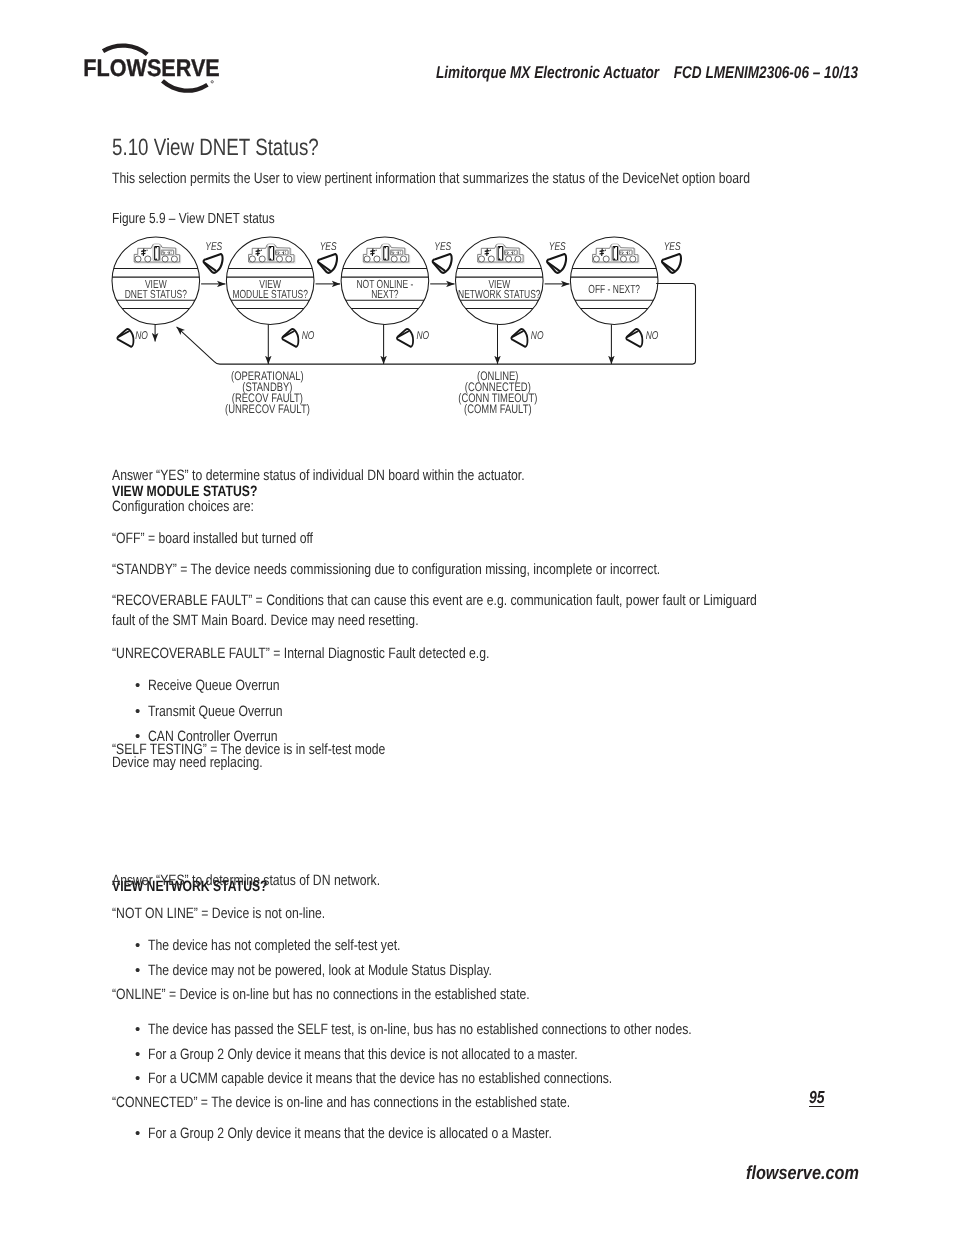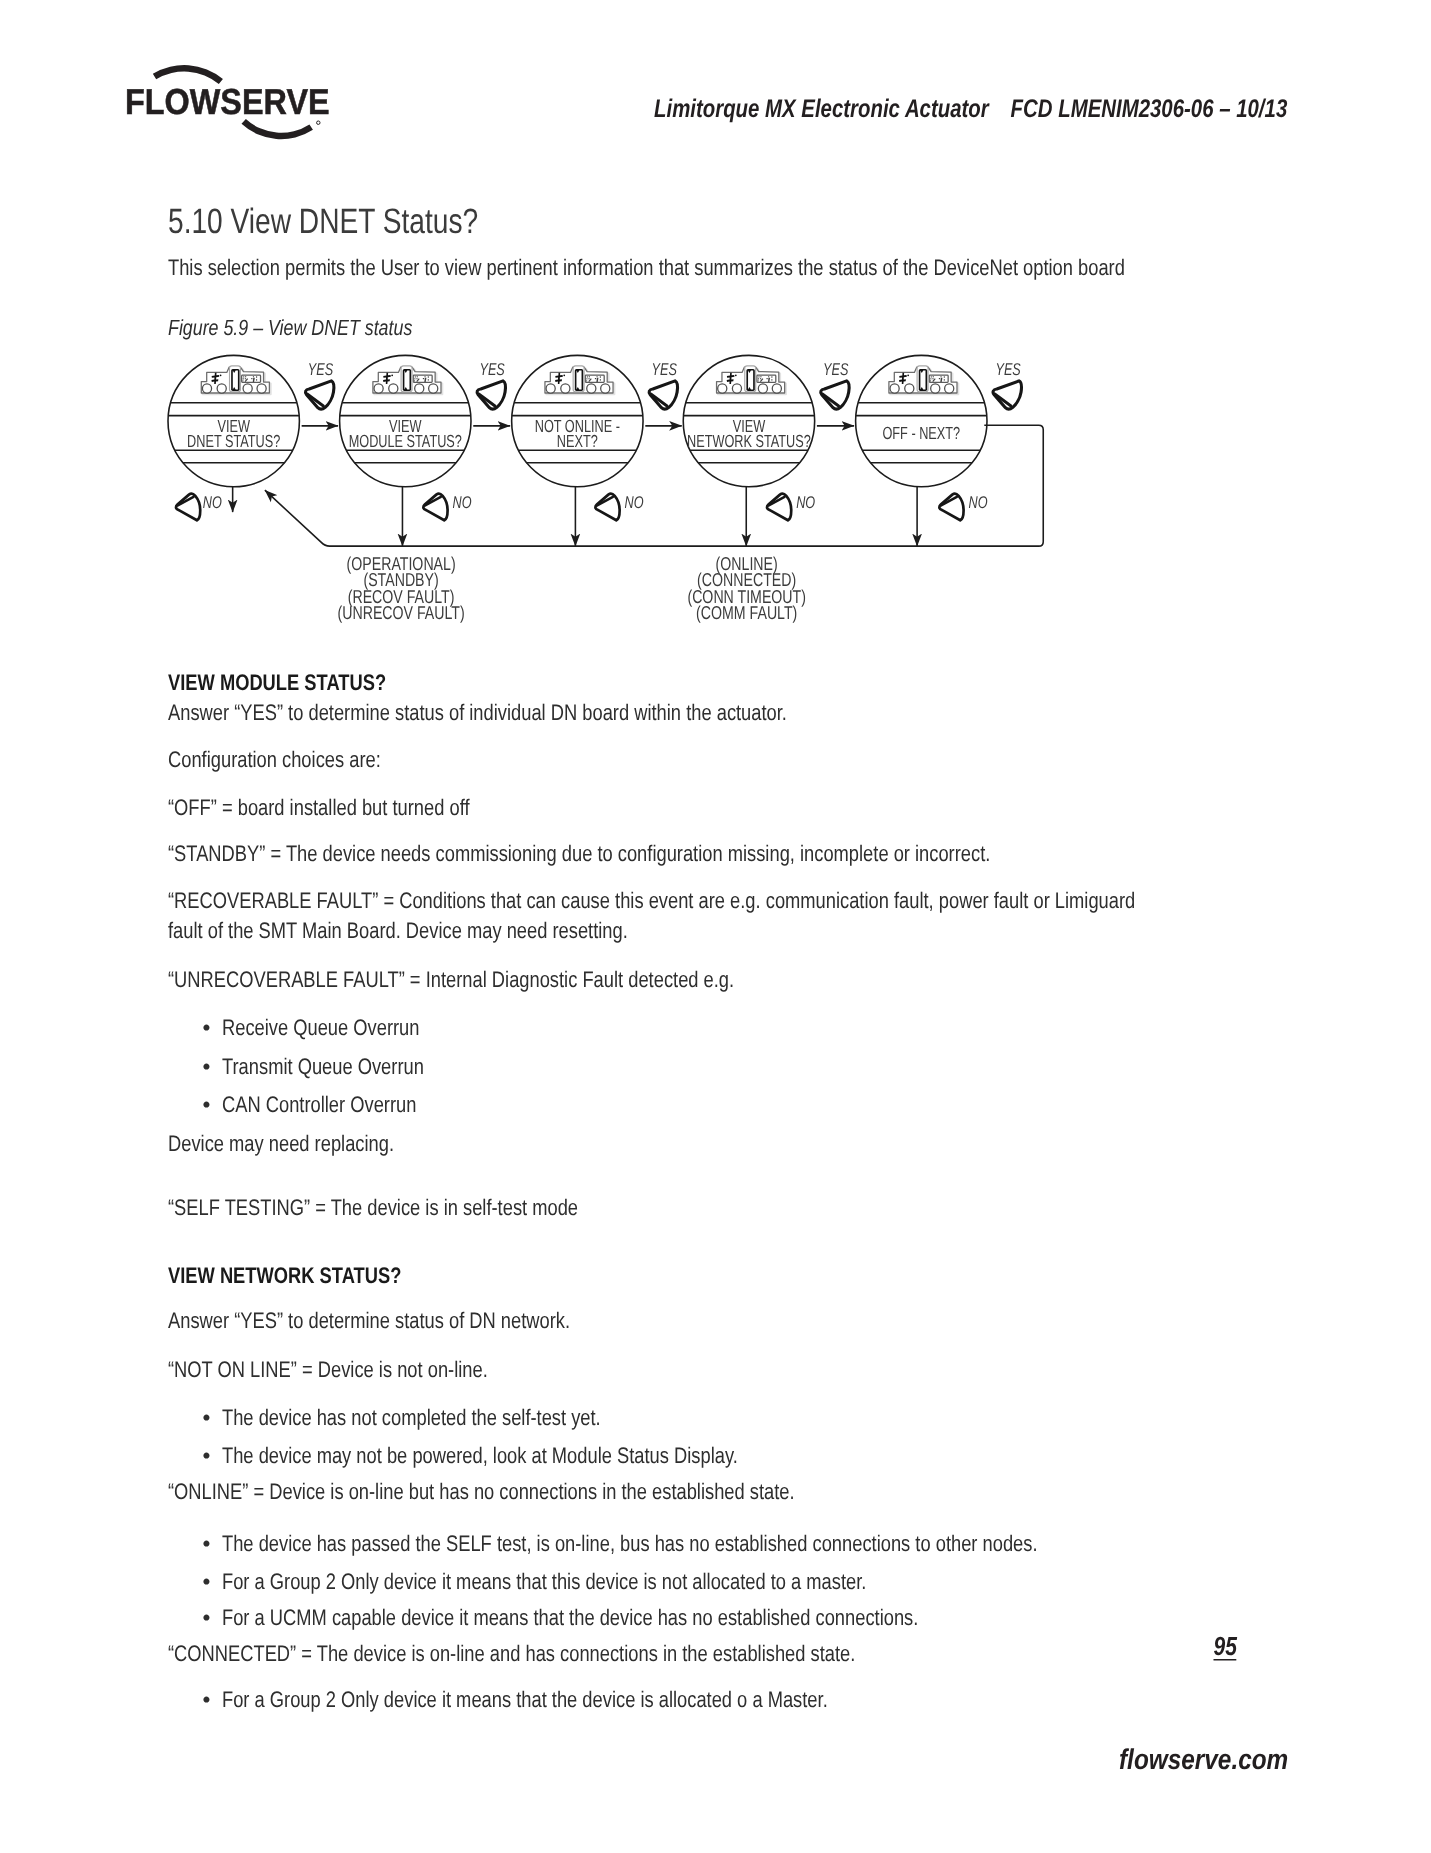--- a/index.html
+++ b/index.html
@@ -15,22 +15,22 @@
   
   #logo{position:absolute;left:80px;top:37px;width:156px;height:58px;overflow:visible;}
   #hdr-title{position:absolute;left:436px;top:62.5px;white-space:nowrap;
       font-weight:bold;font-style:italic;font-size:17px;color:#231f20;
       display:inline-block;transform:scaleX(0.80);transform-origin:0 0;}
   #hdr-title .code{margin-left:18.2px;}
 
   
   .h2{position:absolute;left:112px;font-size:23.5px;font-weight:normal;color:#3b3b3b;text-decoration:underline;}
   .p{position:absolute;left:112px;font-size:15px;color:#2e2e2e;}
-  .figcap{position:absolute;left:112px;font-size:14.6px;font-style:italic;color:#2e2e2e;}
-  .bold{font-weight:bold;color:#1a1a1a;}
+  .figcap{position:absolute;left:112px;font-size:14.6px;color:#2e2e2e;}
+  .bold{font-weight:bold;color:#1a1a1a;margin-top:36px;}
   .bullet{position:absolute;font-size:15px;color:#2e2e2e;}
   .bullet .dot{position:absolute;left:0;top:0;width:12px;text-align:left;}
 
   
   #pageno{position:absolute;left:808.8px;top:1089.6px;
       font-weight:bold;font-style:italic;font-size:17.5px;color:#231f20;
       border-bottom:1.3px solid #231f20;padding-bottom:1.5px;line-height:15px;
       display:inline-block;transform:scaleX(0.80);transform-origin:0 0;}
   #site{position:absolute;left:746px;top:1162.7px;
       font-weight:bold;font-style:italic;font-size:19px;color:#231f20;
@@ -65,21 +65,21 @@
   <div class="p" style="top:560.6px"><span class="cond">“STANDBY” = The device needs commissioning due to configuration missing, incomplete or incorrect.</span></div>
   <div class="p" style="top:612.3px"><span class="cond">fault of the SMT Main Board. Device may need resetting.</span></div>
   <div class="p" style="top:591.5px"><span class="cond">“RECOVERABLE FAULT” = Conditions that can cause this event are e.g. communication fault, power fault or Limiguard</span></div>
   <div class="p" style="top:644.8px"><span class="cond">“UNRECOVERABLE FAULT” = Internal Diagnostic Fault detected e.g.</span></div>
 
   <div class="bullet" style="left:135px;top:677.2px"><span class="dot">•</span><span class="cond" style="margin-left:13px">Receive Queue Overrun</span></div>
   <div class="bullet" style="left:135px;top:703.1px"><span class="dot">•</span><span class="cond" style="margin-left:13px">Transmit Queue Overrun</span></div>
   <div class="bullet" style="left:135px;top:728.2px"><span class="dot">•</span><span class="cond" style="margin-left:13px">CAN Controller Overrun</span></div>
 
   <div class="p" style="top:754.2px"><span class="cond">Device may need replacing.</span></div>
-  <div class="p" style="top:797px"><span class="cond">“SELF TESTING” = The device is in self-test mode</span></div>
+  <div class="p" style="top:741px"><span class="cond">“SELF TESTING” = The device is in self-test mode</span></div>
 
   <div class="p bold" style="top:842.2px"><span class="cond">VIEW NETWORK STATUS?</span></div>
   <div class="p" style="top:872.0px"><span class="cond">Answer “YES” to determine status of DN network.</span></div>
   <div class="p" style="top:904.7px"><span class="cond">“NOT ON LINE” = Device is not on-line.</span></div>
 
   <div class="bullet" style="left:135px;top:936.5px"><span class="dot">•</span><span class="cond" style="margin-left:13px">The device has not completed the self-test yet.</span></div>
   <div class="bullet" style="left:135px;top:962.3px"><span class="dot">•</span><span class="cond" style="margin-left:13px">The device may not be powered, look at Module Status Display.</span></div>
 
   <div class="p" style="top:986.4px"><span class="cond">“ONLINE” = Device is on-line but has no connections in the established state.</span></div>
 

